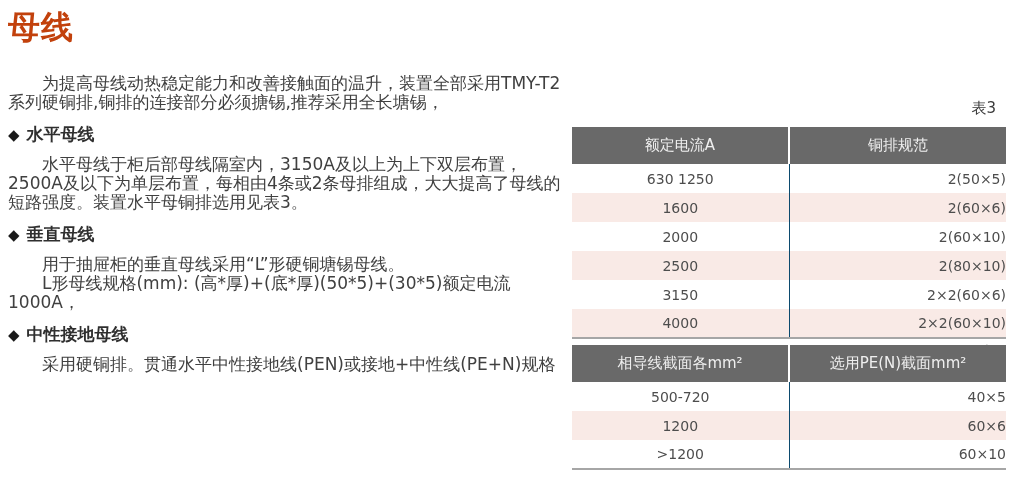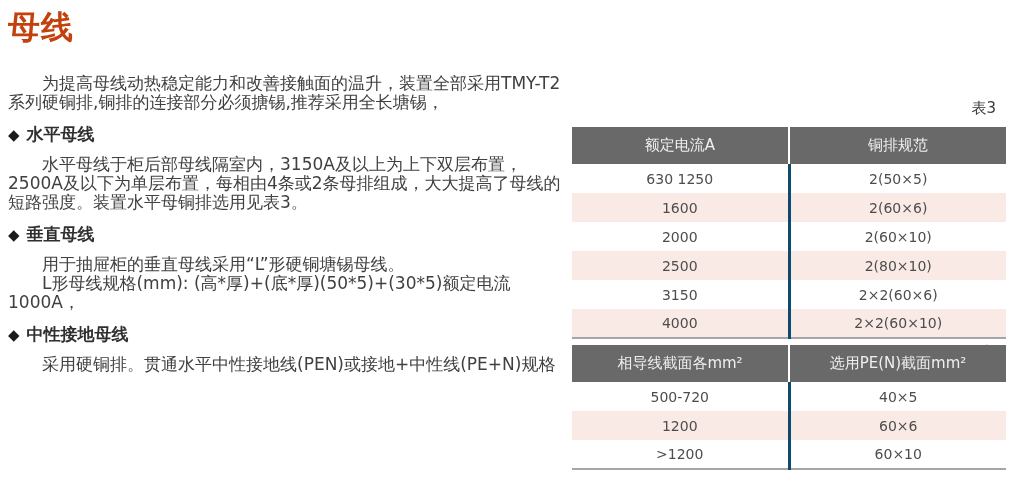--- a/index.html
+++ b/index.html
@@ -77,21 +77,21 @@
     vertical-align: middle;
   }
   table.spec th + th { border-left: 2px solid #ffffff; }
   table.spec td {
     font-size: 14px;
     color: #4d4d4d;
     height: 29px;
     text-align: center;
     vertical-align: middle;
   }
-  table.spec td + td { border-left: 3px solid #0c4a6e; }
+  table.spec td + td { border-left: 1px solid #0c4a6e; text-align: right; }
   table.spec tr.even td { background: #ffffff; }
   table.spec tr.odd td  { background: #f9eae6; }
   table.spec tbody tr:last-child td { border-bottom: 2px solid #a6a6a6; }
 </style>
 </head>
 <body>
 
 <div class="page">
 
   <div class="text-col">

